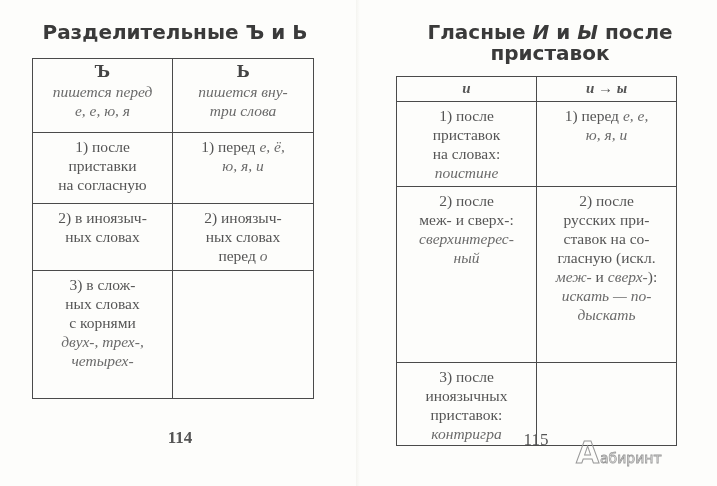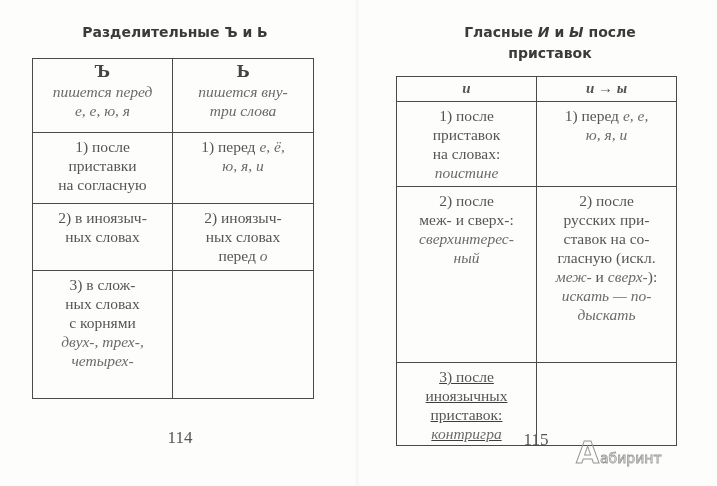--- a/index.html
+++ b/index.html
@@ -5,21 +5,21 @@
   html, body { margin: 0; padding: 0; }
   body {
     width: 717px; height: 486px; background: #fdfdfb; position: relative; overflow: hidden;
     font-family: "Liberation Serif", serif; color: #3e3e3e;
   }
   .page { position: absolute; top: 0; height: 486px; }
   .page-left { left: 0; width: 358px; }
   .page-right { left: 358px; width: 359px; }
   .title {
     position: absolute; font-family: "DejaVu Sans", sans-serif; font-weight: bold;
-    color: #3a3a3a; text-align: center; font-size: 14px; line-height: 21px;
+    color: #3a3a3a; text-align: center; font-size: 20px; line-height: 21px;
   }
   .title-left { left: 40px; width: 270px; top: 22px; }
   .title-right { left: 42px; width: 300px; top: 22px; text-align: center; }
   .title i { font-style: italic; }
   table {
     position: absolute; border-collapse: collapse; table-layout: fixed;
   }
   td {
     border: 1.5px solid #4a4a4a; text-align: center; vertical-align: top;
     font-size: 15.5px; line-height: 19px; padding: 4px 4px 2px 4px; color: #555;
@@ -29,21 +29,21 @@
   .t-left col.c2 { width: 141px; }
   .t-right { left: 38px; top: 76px; width: 280px; }
   .t-right col.c1 { width: 140px; }
   .t-right col.c2 { width: 140px; }
   .it { font-style: italic; color: #6a6a6a; text-align: center; }
   .hdr-letter { font-size: 17px; font-weight: bold; color: #444; font-style: italic; display: block; line-height: 20px; }
   .hdr-letter.up { font-style: normal; font-family: "DejaVu Serif", serif; font-size: 16px; }
   .hdr-cell { padding: 3px 2px 2px 2px; }
   .small-hdr { font-size: 15px; font-weight: bold; font-style: italic; color: #555; padding: 2px; height: 20px; }
   .page-num { position: absolute; font-size: 17px; color: #555; text-align: center; width: 60px; }
-  .pn-left { left: 150px; top: 428px; }
+  .pn-left { left: 150px; top: 428px; font-weight: bold; }
   .pn-right { left: 148px; top: 430px; text-align: center; }
   .logo { position: absolute; left: 218px; top: 438px; width: 120px; height: 32px; }
   .logo-a { position: absolute; left: 0; top: 0; font-family: "DejaVu Sans", sans-serif; font-weight: bold; font-size: 30px; color: transparent; -webkit-text-stroke: 1px #999; line-height: 30px; }
   .logo-text { position: absolute; left: 24px; top: 10px; font-family: "DejaVu Sans", sans-serif; font-size: 14px; color: transparent; -webkit-text-stroke: 0.8px #999; letter-spacing: 0px; line-height: 20px; }
   .gutter { position: absolute; left: 356px; top: 0; width: 4px; height: 486px; background: linear-gradient(to right, #f4f4f0, #fdfdfb); }
 </style>
 </head>
 <body>
 
 <div class="gutter"></div>
@@ -147,21 +147,21 @@
       <td>
         <span>2) после</span><br>
         <span>русских при-</span><br>
         <span>ставок на со-</span><br>
         <span>гласную (искл.</span><br>
         <span class="it">меж-</span><span> и </span><span class="it">сверх-</span><span>):</span><br>
         <span class="it">искать — по-</span><br>
         <span class="it">дыскать</span>
       </td>
     </tr>
-    <tr style="height:82px;text-decoration:underline;">
+    <tr style="height:82px;">
       <td>
         <span>3) после</span><br>
         <span>иноязычных</span><br>
         <span>приставок:</span><br>
         <span class="it">контригра</span>
       </td>
       <td></td>
     </tr>
   </tbody>
     </table>

